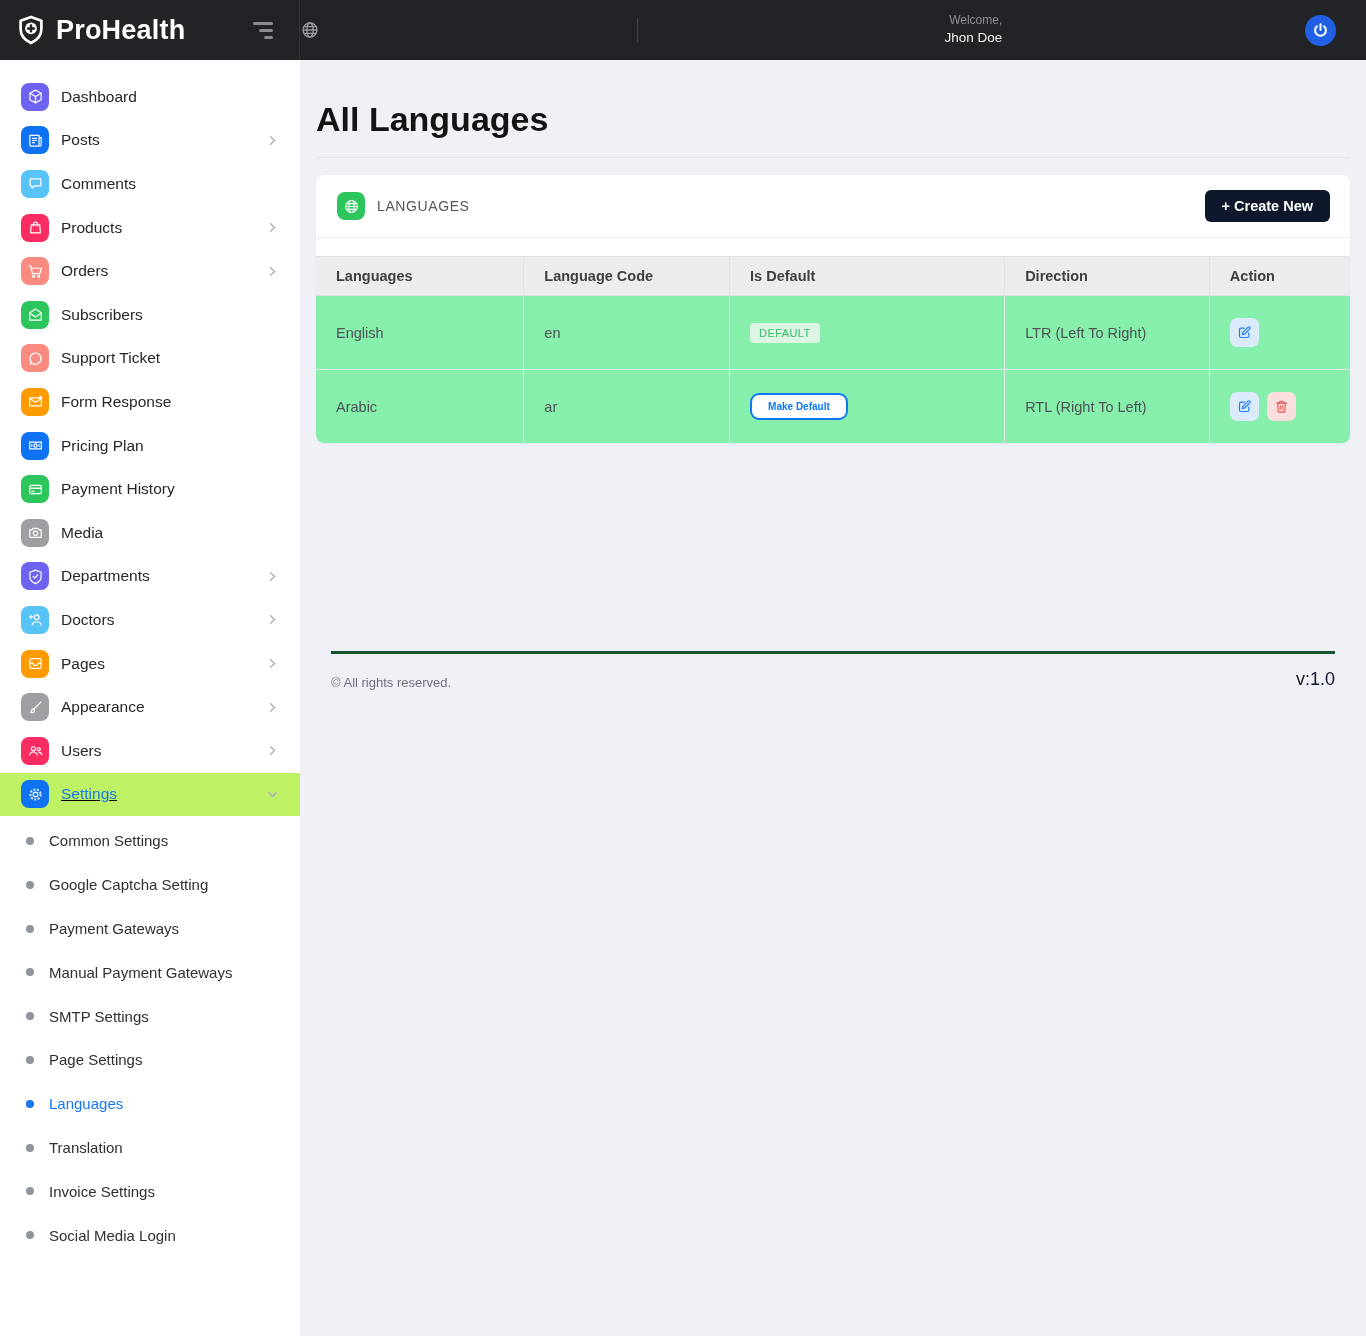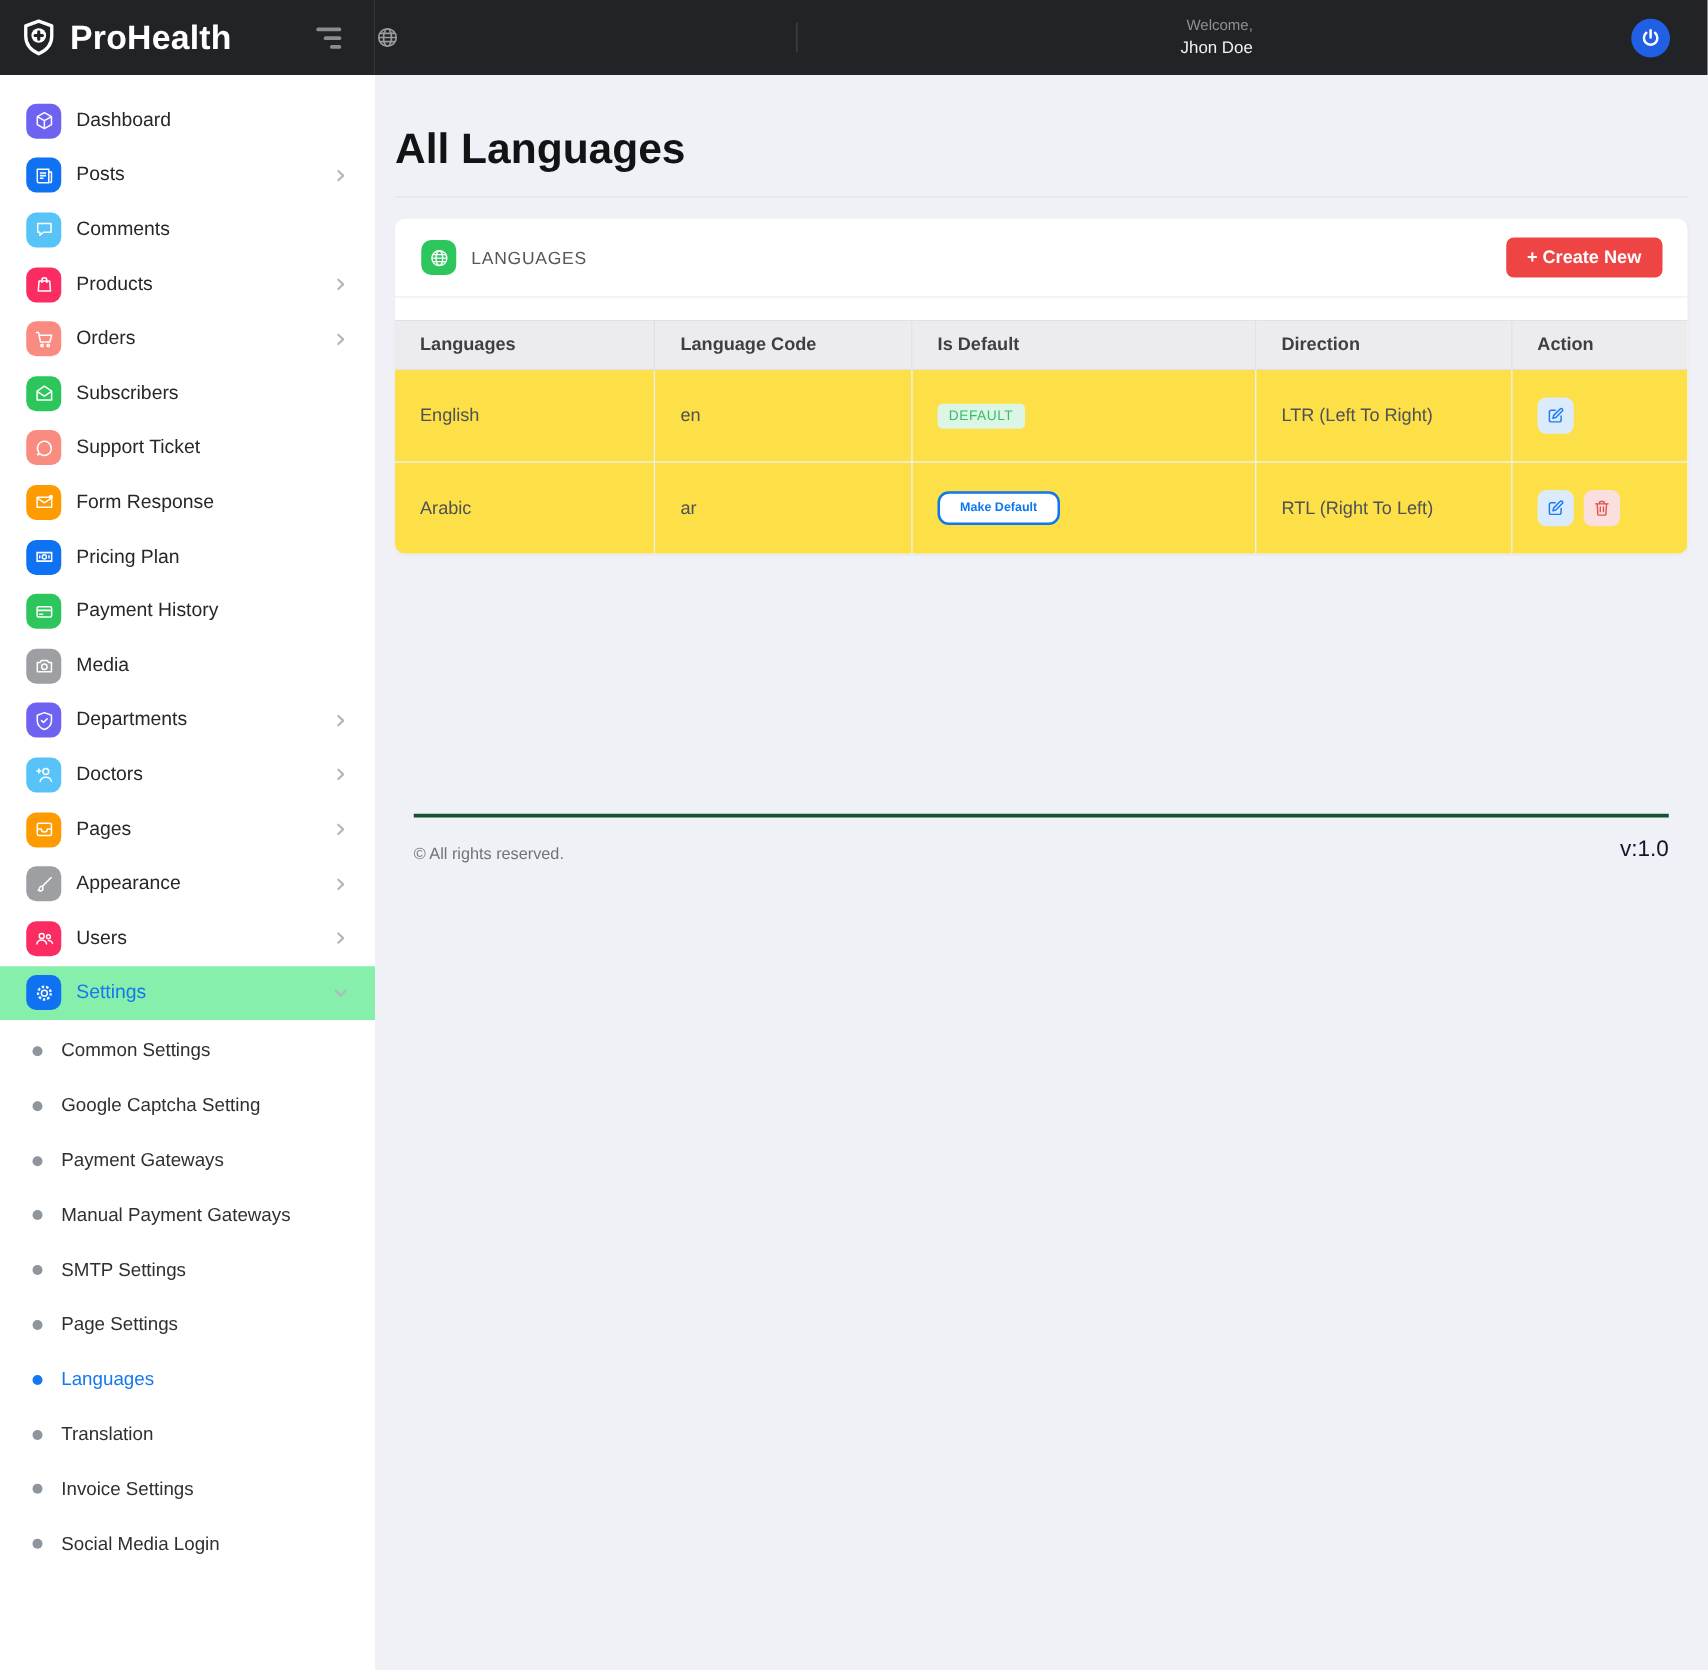--- a/index.html
+++ b/index.html
@@ -36,47 +36,47 @@
   .side-item { display:flex; align-items:center; height:43.6px; padding:0 20px 0 21px; cursor:pointer; }
   .tile { width:28px; height:28px; min-width:28px; border-radius:8px; display:flex;
     align-items:center; justify-content:center; }
   .tile svg { width:17px; height:17px; color:#fff; }
   .t-indigo{background:#6e63f1;} .t-blue{background:#0f72f2;} .t-sky{background:#58c3f7;}
   .t-pink{background:#fa2c62;} .t-salmon{background:#f98b80;} .t-green{background:#2dc65c;}
   .t-orange{background:#fd9b00;} .t-gray{background:#9e9fa3;}
   .side-item .lbl { margin-left:12px; font-size:15.5px; color:#26272b; }
   .chev { margin-left:auto; color:#b3b6ba; width:15px; height:15px; }
   .chev.down { transform:rotate(90deg); }
-  .side-item.active { background:#86efac; }
+  .side-item.active { background:#bef264;text-decoration:underline; }
   .side-item.active .lbl { color:#1678f0; }
   .submenu { padding-top:3px; }
   .sub-item { display:flex; align-items:center; height:43.8px; padding-left:26px; cursor:pointer; }
   .dot { width:8px; height:8px; min-width:8px; border-radius:50%; background:#8f959c; margin-right:15px; }
   .sub-item .slbl { font-size:15px; color:#2f3033; }
   .sub-item.active .dot { background:#1678f0; }
   .sub-item.active .slbl { color:#1678f0; }
 
   
   .main { position:fixed; left:300px; top:60px; right:0; bottom:0; background:#f0f1f6;
     padding:40px 16px 0 16px; overflow:hidden; }
   h1 { margin:0; font-size:34px; line-height:39px; font-weight:700; color:#121315; }
   .title-divider { border-bottom:1px solid #e2e3e9; margin-top:18px; }
   .card { background:#fff; border-radius:8px; margin-top:17px; overflow:hidden;
     box-shadow:0 1px 2px rgba(20,20,40,.05); }
   .card-header { display:flex; align-items:center; padding:15px 20px 15px 21px;
     border-bottom:1px solid #edeef2; }
   .card-title { margin-left:12px; font-size:14px; color:#55565a; letter-spacing:.6px; }
-  .btn-create { margin-left:auto; background:#ef4444; color:#fff; border:none; border-radius:6px;
+  .btn-create { margin-left:auto; background:#0f172a; color:#fff; border:none; border-radius:6px;
     font-size:14.5px; font-weight:600; padding:8px 17px; cursor:pointer; font-family:inherit; }
   .card-body { padding-top:18px; }
   table { width:100%; border-collapse:collapse; table-layout:fixed; }
   th { background:#ececef; border:1px solid #e1e1e5; font-size:14.5px; font-weight:700;
     color:#3e3f42; text-align:left; padding:11px 20px; }
   th:first-child{ border-left:none; } th:last-child{ border-right:none; }
-  td { border:1px solid #edeef1; font-size:14.5px; color:#4e5156; padding:22px 20px; background:#fde047; }
+  td { border:1px solid #edeef1; font-size:14.5px; color:#4e5156; padding:22px 20px; background:#86efac; }
   td:first-child{ border-left:none; } td:last-child{ border-right:none; }
   tbody tr:last-child td { border-bottom:none; }
   .badge-default { display:inline-block; background:#dcf5e4; color:#36bd68; font-size:11px;
     letter-spacing:.4px; padding:4px 9px; border-radius:4px; }
   .btn-make-default { background:#fff; border:2px solid #0d78f2; color:#0d78f2; font-weight:700;
     font-size:10px; padding:6px 16px; border-radius:9px; cursor:pointer; font-family:inherit; }
   .actions { display:flex; gap:8px; }
   .act { width:29px; height:29px; border-radius:7px; border:none; display:flex; align-items:center;
     justify-content:center; cursor:pointer; padding:0; }
   .act.edit { background:#dcebfc; color:#1f7cf0; }

